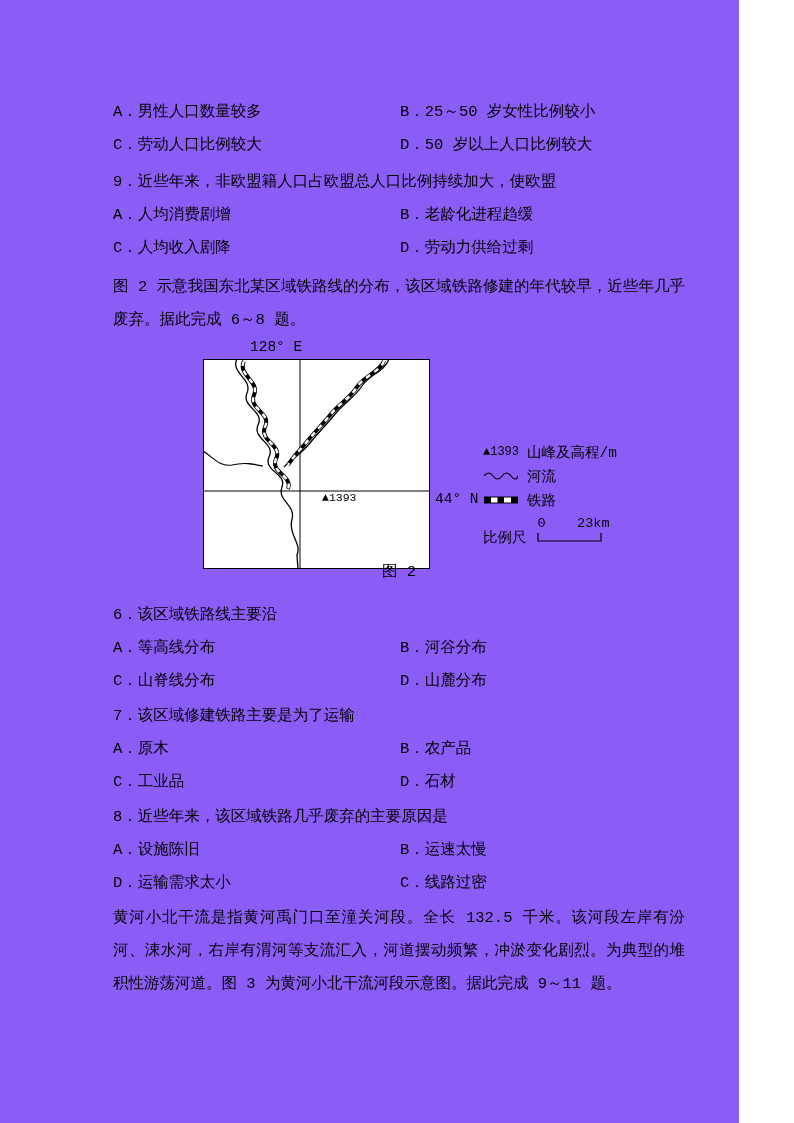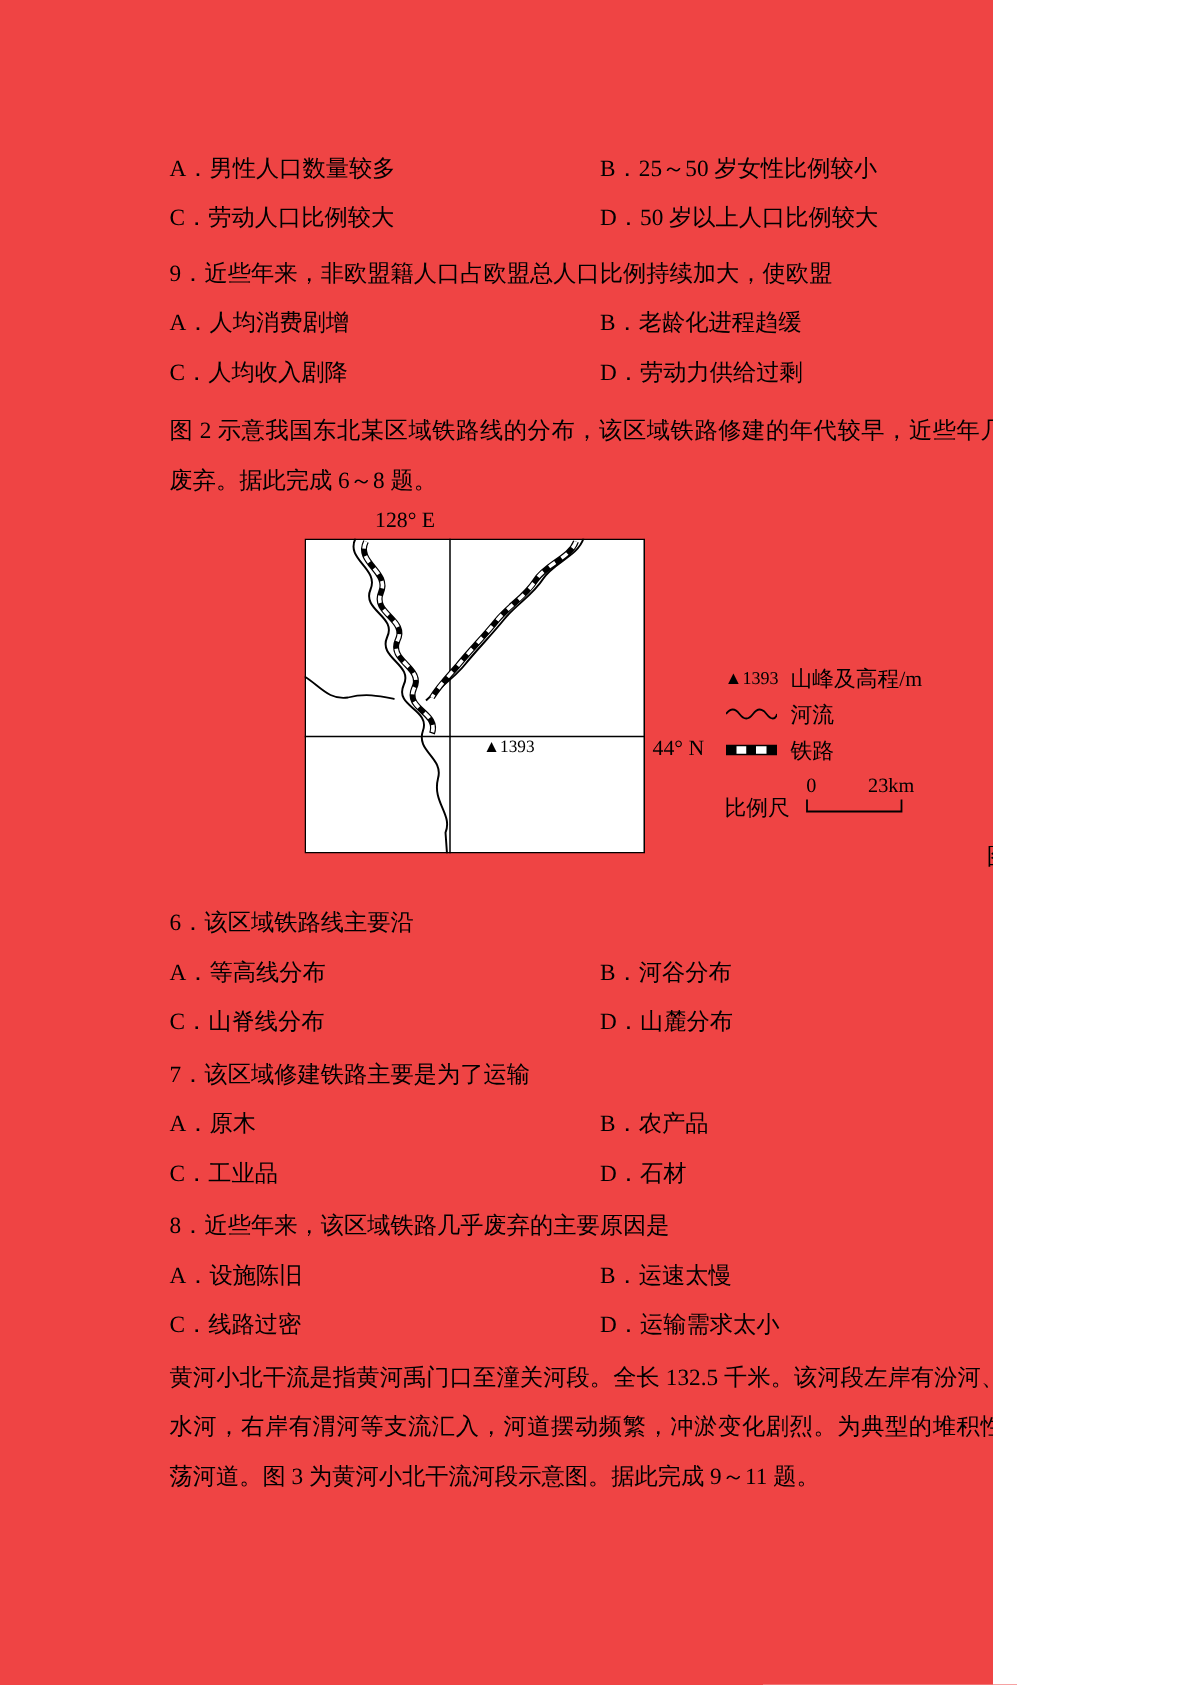--- a/index.html
+++ b/index.html
@@ -1,19 +1,19 @@
 <!DOCTYPE html>
 <html><head>
 <meta charset="utf-8">
 <style>
   html,body{margin:0;padding:0}
   body{background:#ffffff}
   .page{
-    position:relative;width:662px;height:1123px;background:#ef4444;color:#000;
-    font-family:Liberation Serif, serif;
+    position:relative;width:739px;height:1123px;background:#8b5cf6;color:#000;
+    font-family:Liberation Mono, monospace;
     font-size:15.5px;overflow:hidden;
   }
   .content{position:absolute;left:113px;top:96px;width:572px}
   .line{height:33px;line-height:33px;white-space:nowrap}
   .opt-row{display:grid;grid-template-columns:287px 1fr}
   .para{line-height:33px;text-align:justify;text-justify:inter-ideograph}
   .mt10{}
   .mt6{margin-top:6px}
   .mt4{margin-top:4px}
   .mt2{margin-top:2px}
@@ -23,21 +23,21 @@
   .figure{position:relative;height:252px;margin-top:2px}
   .mer-label{position:absolute;left:137px;top:0;width:100px;text-align:left;font-size:14.5px}
   .map-wrap{position:absolute;left:90px;top:20px;width:227px;height:210px}
   .par-label{position:absolute;left:322px;top:152px;font-size:14.5px}
   .legend{position:absolute;left:370px;top:101px;font-size:14.5px}
   .legend-row{display:flex;align-items:center;gap:8px;height:24px}
   .legend-sym{display:inline-flex;align-items:center;justify-content:center;width:36px}
   .scale-row{display:flex;align-items:flex-end;gap:10px;margin-top:4px}
   .scale-block{width:74px}
   .scale-nums{display:flex;justify-content:space-between;font-size:13.5px;line-height:15px;padding:0 1px}
-  .fig-caption{position:absolute;left:0;top:222px;width:100%;text-align:right}
+  .fig-caption{position:absolute;left:0;top:222px;width:100%;text-align:center}
 </style>
 </head>
 <body>
 
 <div class="page">
   <div class="content">
 
     <div class="line opt-row">
       <span>A．男性人口数量较多</span>
       <span>B．25～50 岁女性比例较小</span>
@@ -147,20 +147,20 @@
       <span>C．工业品</span>
       <span>D．石材</span>
     </div>
 
     <div class="line mt2">8．近些年来，该区域铁路几乎废弃的主要原因是</div>
     <div class="line opt-row">
       <span>A．设施陈旧</span>
       <span>B．运速太慢</span>
     </div>
     <div class="line opt-row">
+      <span>D．运输需求太小</span>
       <span>C．线路过密</span>
-      <span>D．运输需求太小</span>
     </div>
 
     <div class="para mt2">黄河小北干流是指黄河禹门口至潼关河段。全长 132.5 千米。该河段左岸有汾河、涑水河，右岸有渭河等支流汇入，河道摆动频繁，冲淤变化剧烈。为典型的堆积性游荡河道。图 3 为黄河小北干流河段示意图。据此完成 9～11 题。</div>
 
   </div>
 </div>
 
 </body></html>

